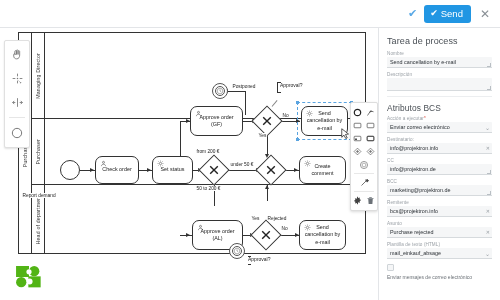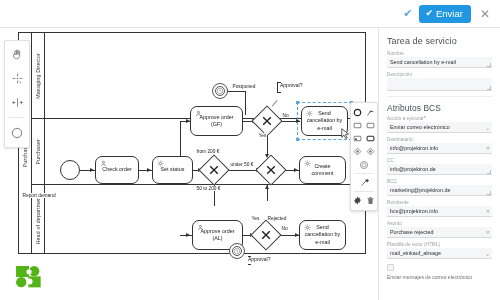--- a/index.html
+++ b/index.html
@@ -200,21 +200,21 @@
   .chk-label { font-size:5px; color:#6b7177; margin-top:2.5px; display:block; }
 </style>
 </head>
 <body>
 
 <div id="header">
   <div id="header-actions">
     <span class="hdr-check">✔</span>
     <button id="done-button">
       <span class="dbchk">✔</span>
-      <span>Enviar</span>
+      <span>Send</span>
     </button>
     <span id="close-button">✕</span>
   </div>
 </div>
 
 <div id="canvas">
 
   <div id="tool-palette">
     <div class="tool-btn">
       <svg width="13" height="13" viewBox="0 0 24 24" fill="none" stroke="#777" stroke-width="1.6">
@@ -531,21 +531,21 @@
     <rect x="0" y="0" width="20" height="17" fill="#52b415"></rect>
     <circle cx="28" cy="8" r="8" fill="#52b415"></circle>
     <circle cx="8" cy="25" r="8" fill="#52b415"></circle>
     <rect x="19" y="16" width="19" height="17" fill="#52b415"></rect>
     <circle cx="20" cy="9" r="4" fill="#fff"></circle>
     <circle cx="21" cy="24" r="4.5" fill="#fff"></circle>
   </svg>
 </div>
 
 <div id="panel">
-  <div class="panel-h1">Tarea de servicio</div>
+  <div class="panel-h1">Tarea de process</div>
 
   <div class="field">
     <span class="flabel">Nombre</span>
     <div class="finput">Send cancellation by e-mail</div>
     <span class="f-resize"></span>
   </div>
 
   <div class="field">
     <span class="flabel">Descripción</span>
     <div class="finput tall"></div>

